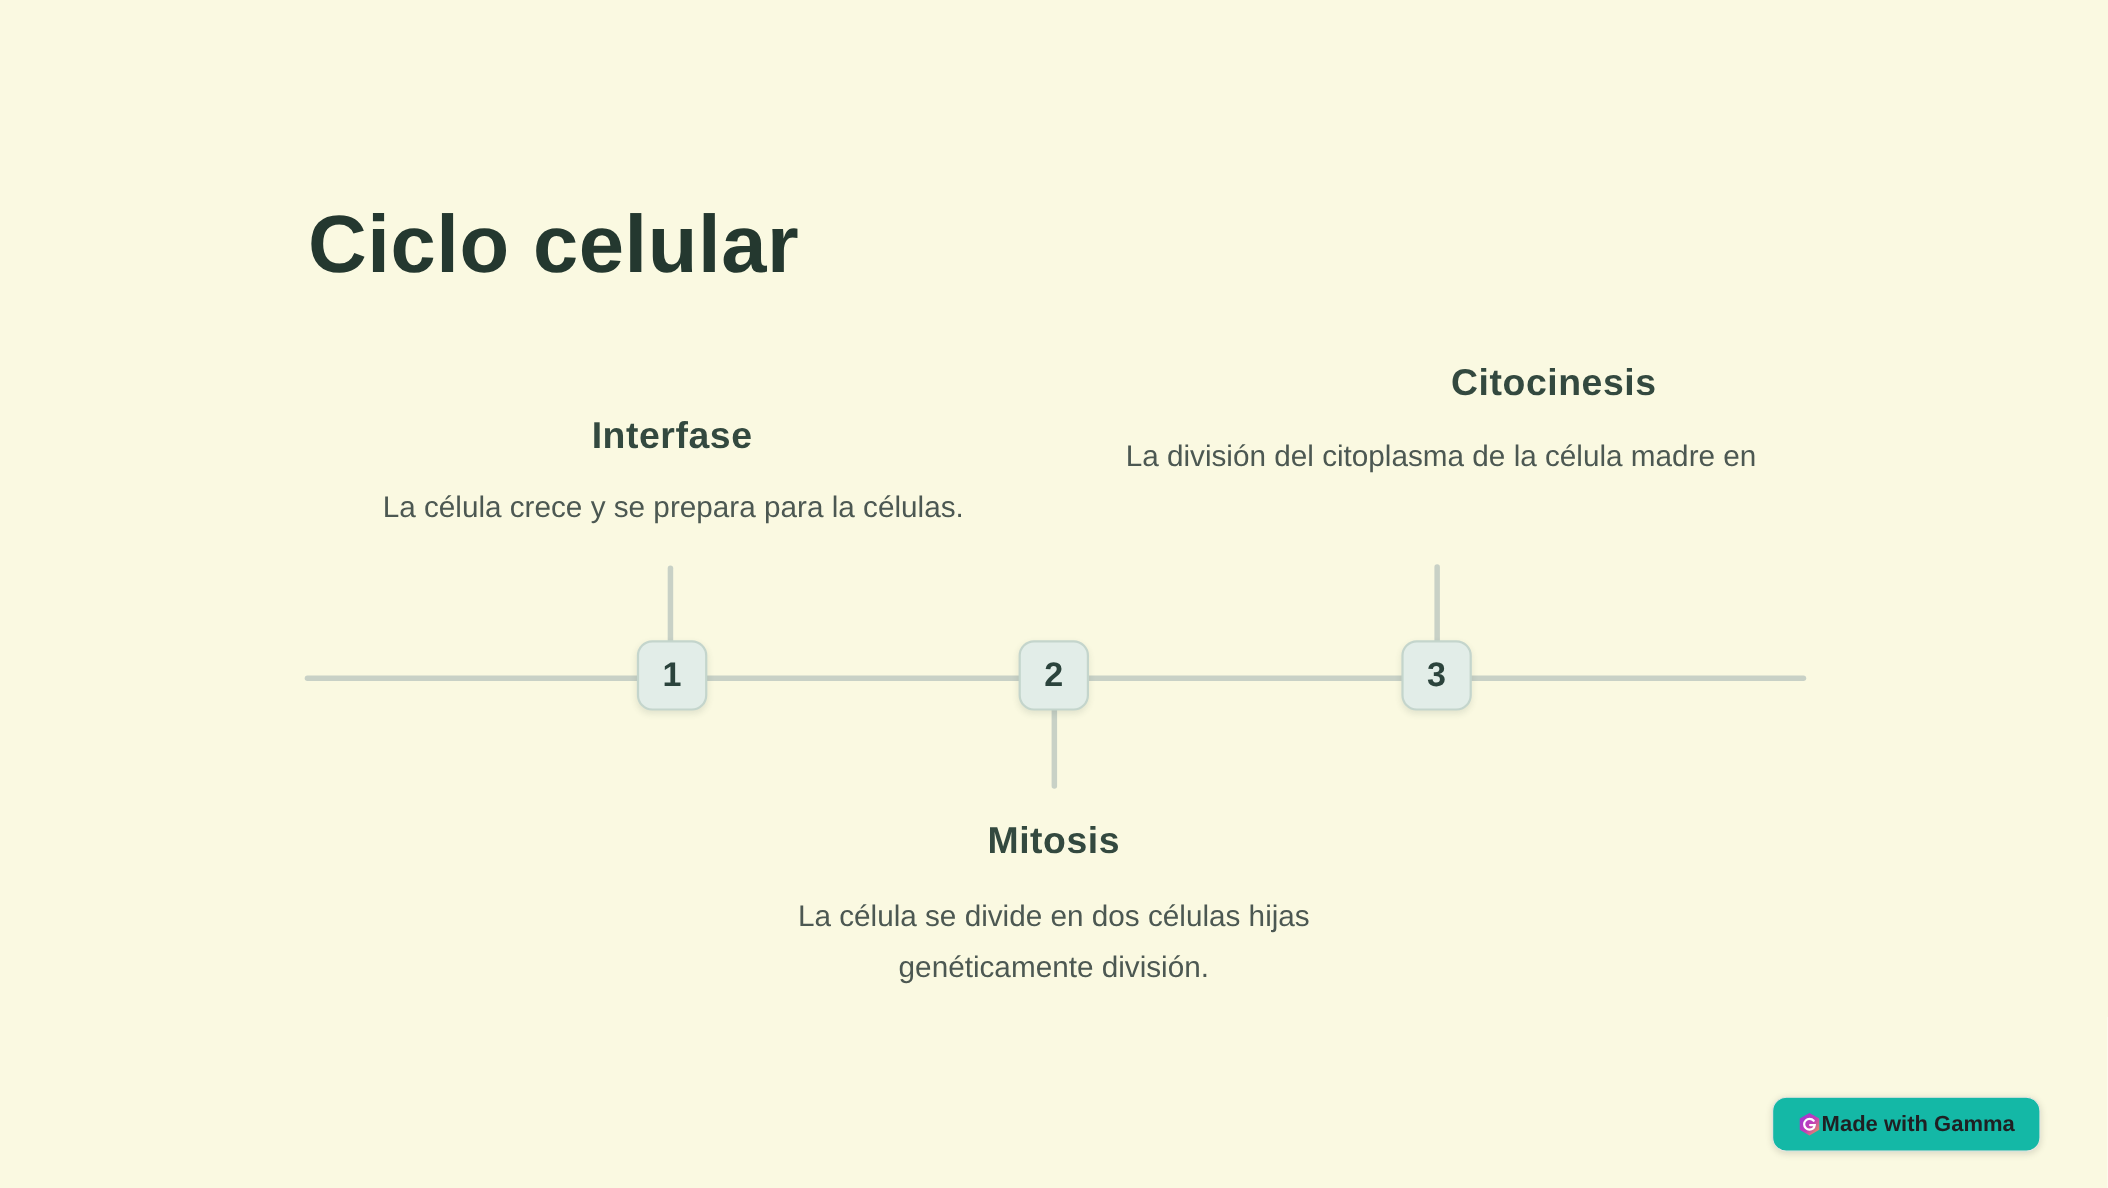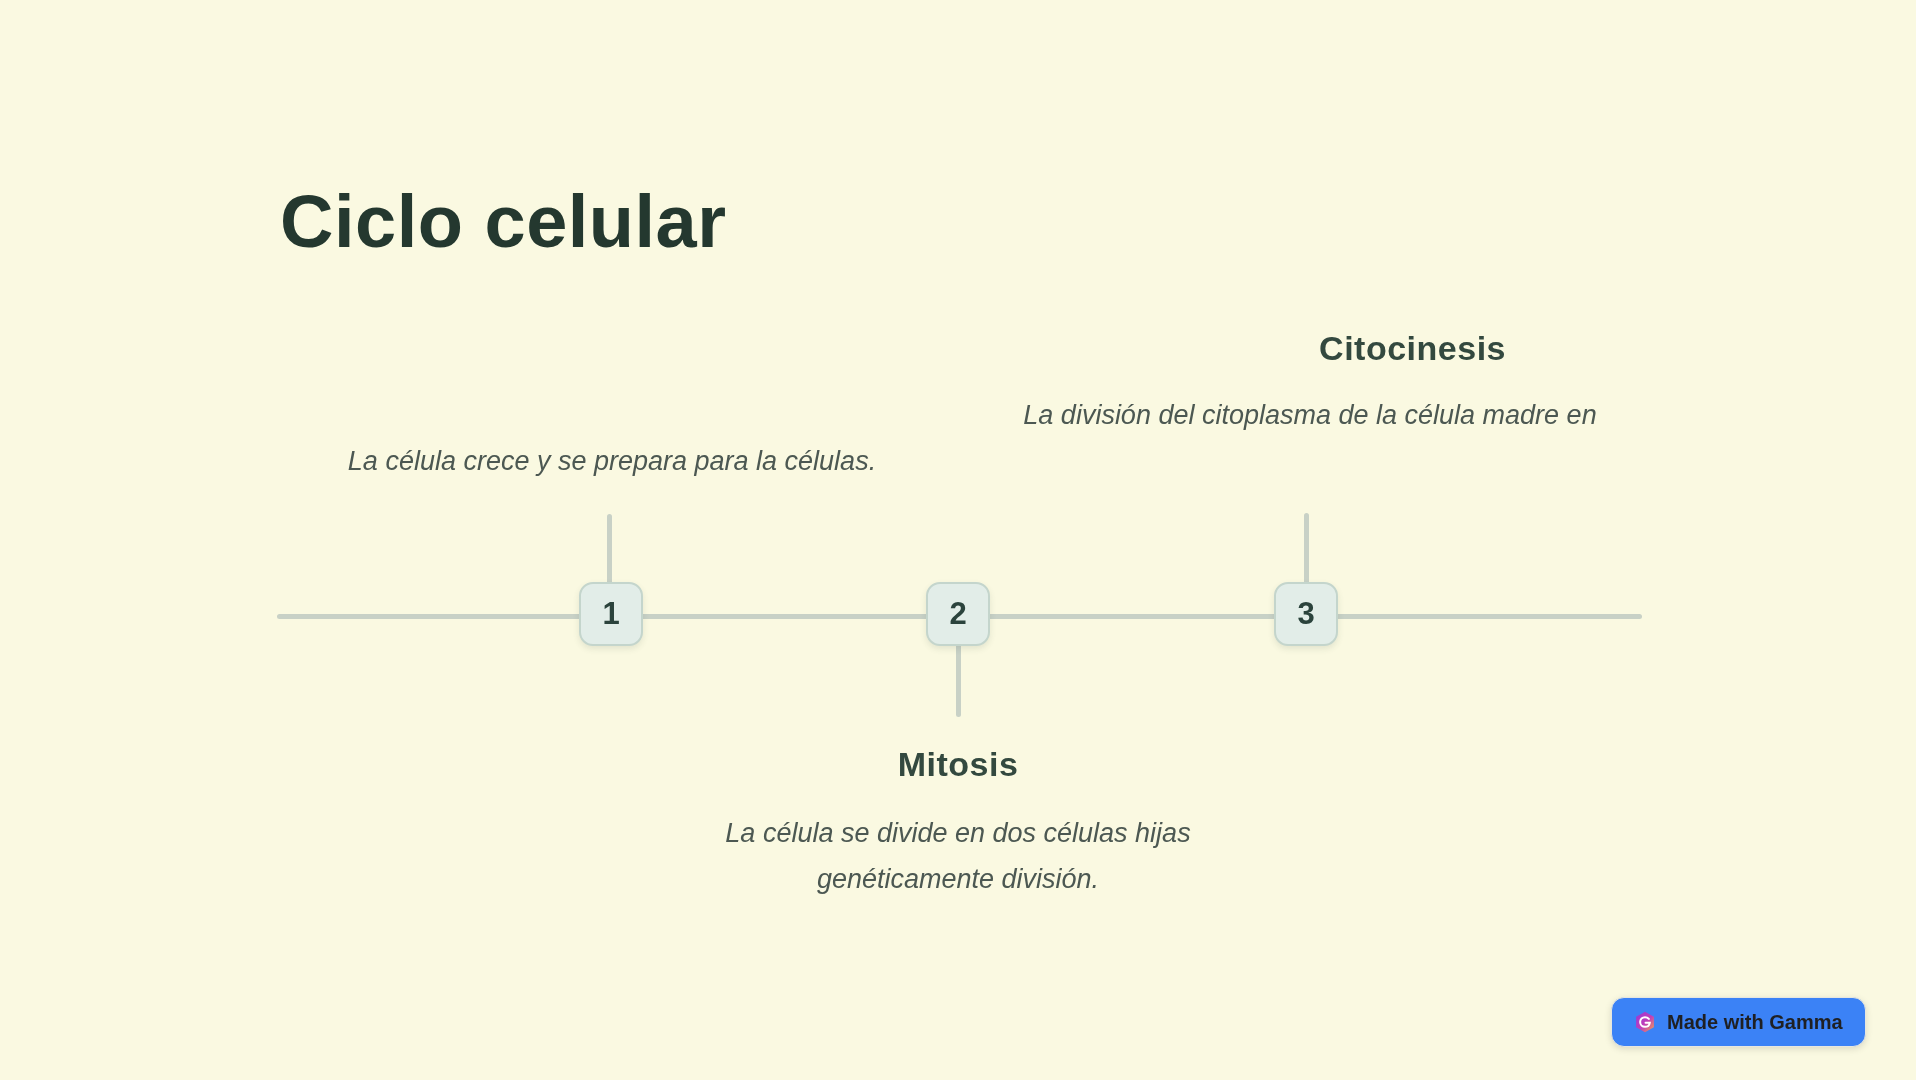--- a/index.html
+++ b/index.html
@@ -79,38 +79,37 @@
   .step-heading.h1 { left: 411px;  top: 376px; }
   .step-heading.h2 { left: 758px;  top: 744px; text-align: center; }
   .step-heading.h3 { left: 1106px; top: 328px; text-align: right; }
   .step-desc {
     position: absolute;
     text-align: center;
     font-size: 27px;
     font-weight: 400;
     color: #4C5852;
     line-height: 46px;
-    font-style: italic;
   }
   .step-desc.d1 { left: 312px; top: 438px; width: 600px; }
   .step-desc.d2 { left: 708px; top: 810px; width: 500px; }
   .step-desc.d3 { left: 990px; top: 392px; width: 640px; }
   .step-desc span { display: block; }
   
   .badge {
     position: absolute;
     left: 1611px;
     top: 997px;
     height: 50px;
     padding: 0 22px;
     box-sizing: border-box;
     display: flex;
     align-items: center;
-    gap: 11px;
-    background: #3b82f6;
+    gap: 0;
+    background: #14b8a6;
     border: 1px solid #E6E6E0;
     border-radius: 13px;
     box-shadow: 0 2px 7px rgba(0,0,0,0.13);
     cursor: pointer;
   }
   .badge-label {
     font-size: 20px;
     font-weight: 700;
     color: #1F2023;
     white-space: nowrap;
@@ -136,20 +135,21 @@
   <div class="marker m1">
     <span>1</span>
   </div>
   <div class="marker m2">
     <span>2</span>
   </div>
   <div class="marker m3">
     <span>3</span>
   </div>
 
+  <h2 class="step-heading h1">Interfase</h2>
   <div class="step-desc d1">
     <span>La célula crece y se prepara para la células.</span>
   </div>
 
   <h2 class="step-heading h2">Mitosis</h2>
   <div class="step-desc d2">
     <span>La célula se divide en dos células hijas</span>
     <span>genéticamente división.</span>
   </div>
 

